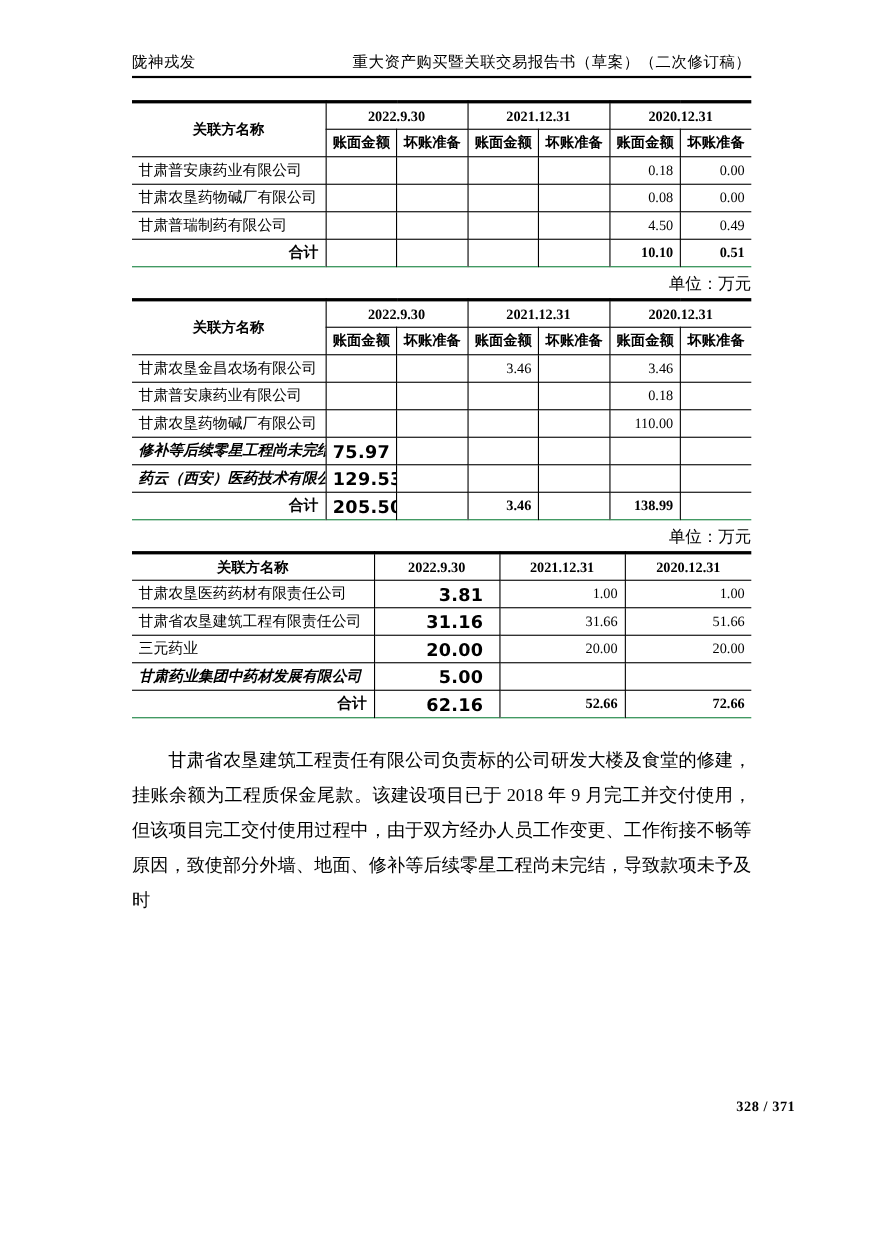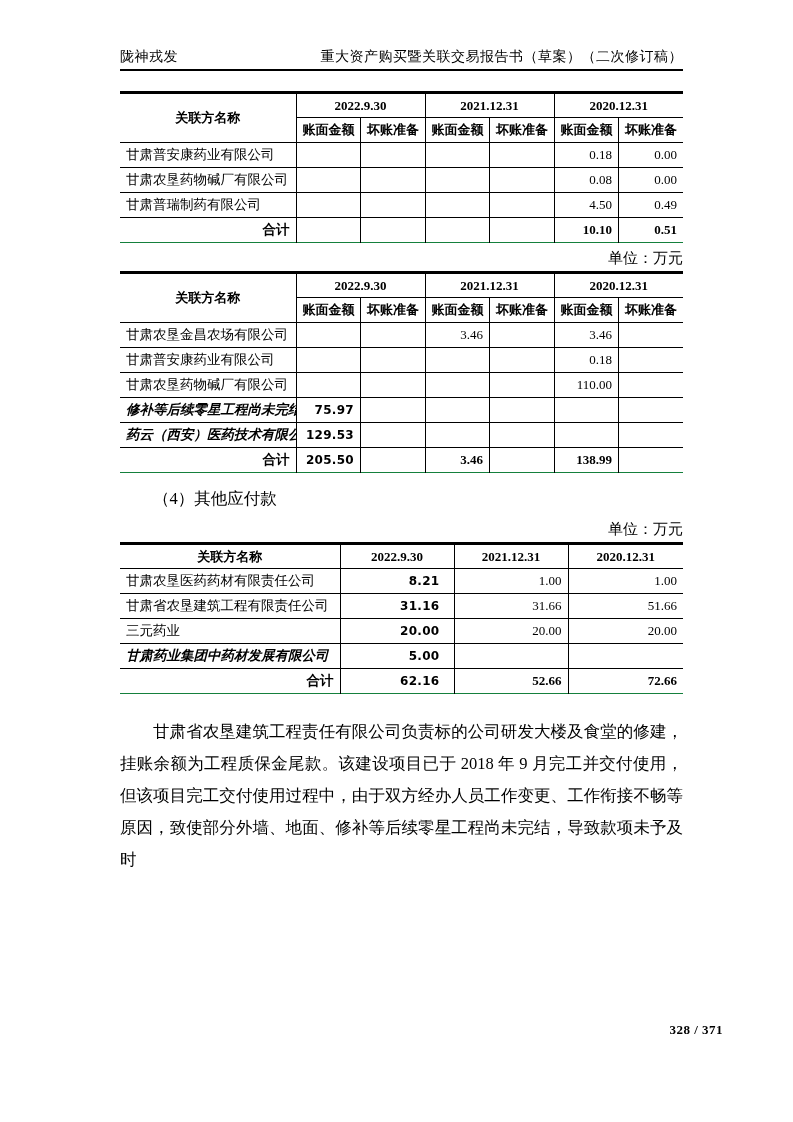--- a/index.html
+++ b/index.html
@@ -31,37 +31,37 @@
   table.doc-table tr:first-child > th { border-top:none; }
   table.doc-table tr:last-child > td { border-bottom:none; }
   table.doc-table th:first-child, table.doc-table td:first-child { border-left:none; }
   table.doc-table th:last-child, table.doc-table td:last-child { border-right:none;margin-left:35px; }
   table.doc-table th { font-weight:bold; text-align:center; font-size:13px; }
   td.c-name { text-align:left; padding-left:7px; font-size:13.5px;margin-left:47px; }
   td.c-val  { text-align:right; padding-right:9px; }
   tr.row-total td { font-weight:bold; }
   tr.row-total td.c-name { text-align:right; }
   .kai { font-weight:bold; font-style:italic; }
-  .v22 { font-weight:bold; font-family:"DejaVu Sans","Liberation Sans",sans-serif; font-size:12px; letter-spacing:0.3px; }
+  .v22 { font-weight:bold; font-family:"DejaVu Sans","Liberation Sans",sans-serif; font-size:16px; letter-spacing:0.3px; }
 
   
   .para {
     font-size:16.5px; line-height:32px; text-align:justify;
     text-indent:2em; margin-top:13px;
   }
   .sub-heading {
     font-size:16.5px; line-height:30px; text-indent:2em; margin-top:11px;
   }
   .unit-line {
     font-size:15px; text-align:right; margin:6px 0 3px 0;
   }
 
   
   .page-footer {
-    position:absolute; top:1022px; right:70px;
+    position:absolute; top:998px; right:70px;
     font-size:13px; font-weight:bold; letter-spacing:0.5px;
   }
 </style>
 </head>
 <body>
 
 <div class="page">
   <div class="content">
 
     <div class="running-head">
@@ -213,40 +213,39 @@
         <td class="c-val v22">205.50</td>
         <td class="c-val"></td>
         <td class="c-val">3.46</td>
         <td class="c-val"></td>
         <td class="c-val">138.99</td>
         <td class="c-val"></td>
       </tr>
     </tbody>
       </table>
 
-    <p class="sub-heading">（4）其他应付款</p>
     <div class="unit-line">单位：万元</div>
 
     <table class="doc-table">
       <colgroup>
         <col style="width:220px">
           <col style="width:114px">
           <col style="width:114px">
           <col style="width:115px">
       </colgroup>
       <tbody>
           <tr>
         <th>关联方名称</th>
         <th>2022.9.30</th>
         <th>2021.12.31</th>
         <th>2020.12.31</th>
       </tr>
       <tr>
         <td class="c-name">甘肃农垦医药药材有限责任公司</td>
-        <td class="c-val v22" style="padding-right:14px">8.21</td>
+        <td class="c-val v22" style="padding-right:14px">3.81</td>
         <td class="c-val">1.00</td>
         <td class="c-val">1.00</td>
       </tr>
       <tr>
         <td class="c-name">甘肃省农垦建筑工程有限责任公司</td>
         <td class="c-val v22" style="padding-right:14px">31.16</td>
         <td class="c-val">31.66</td>
         <td class="c-val">51.66</td>
       </tr>
       <tr>

